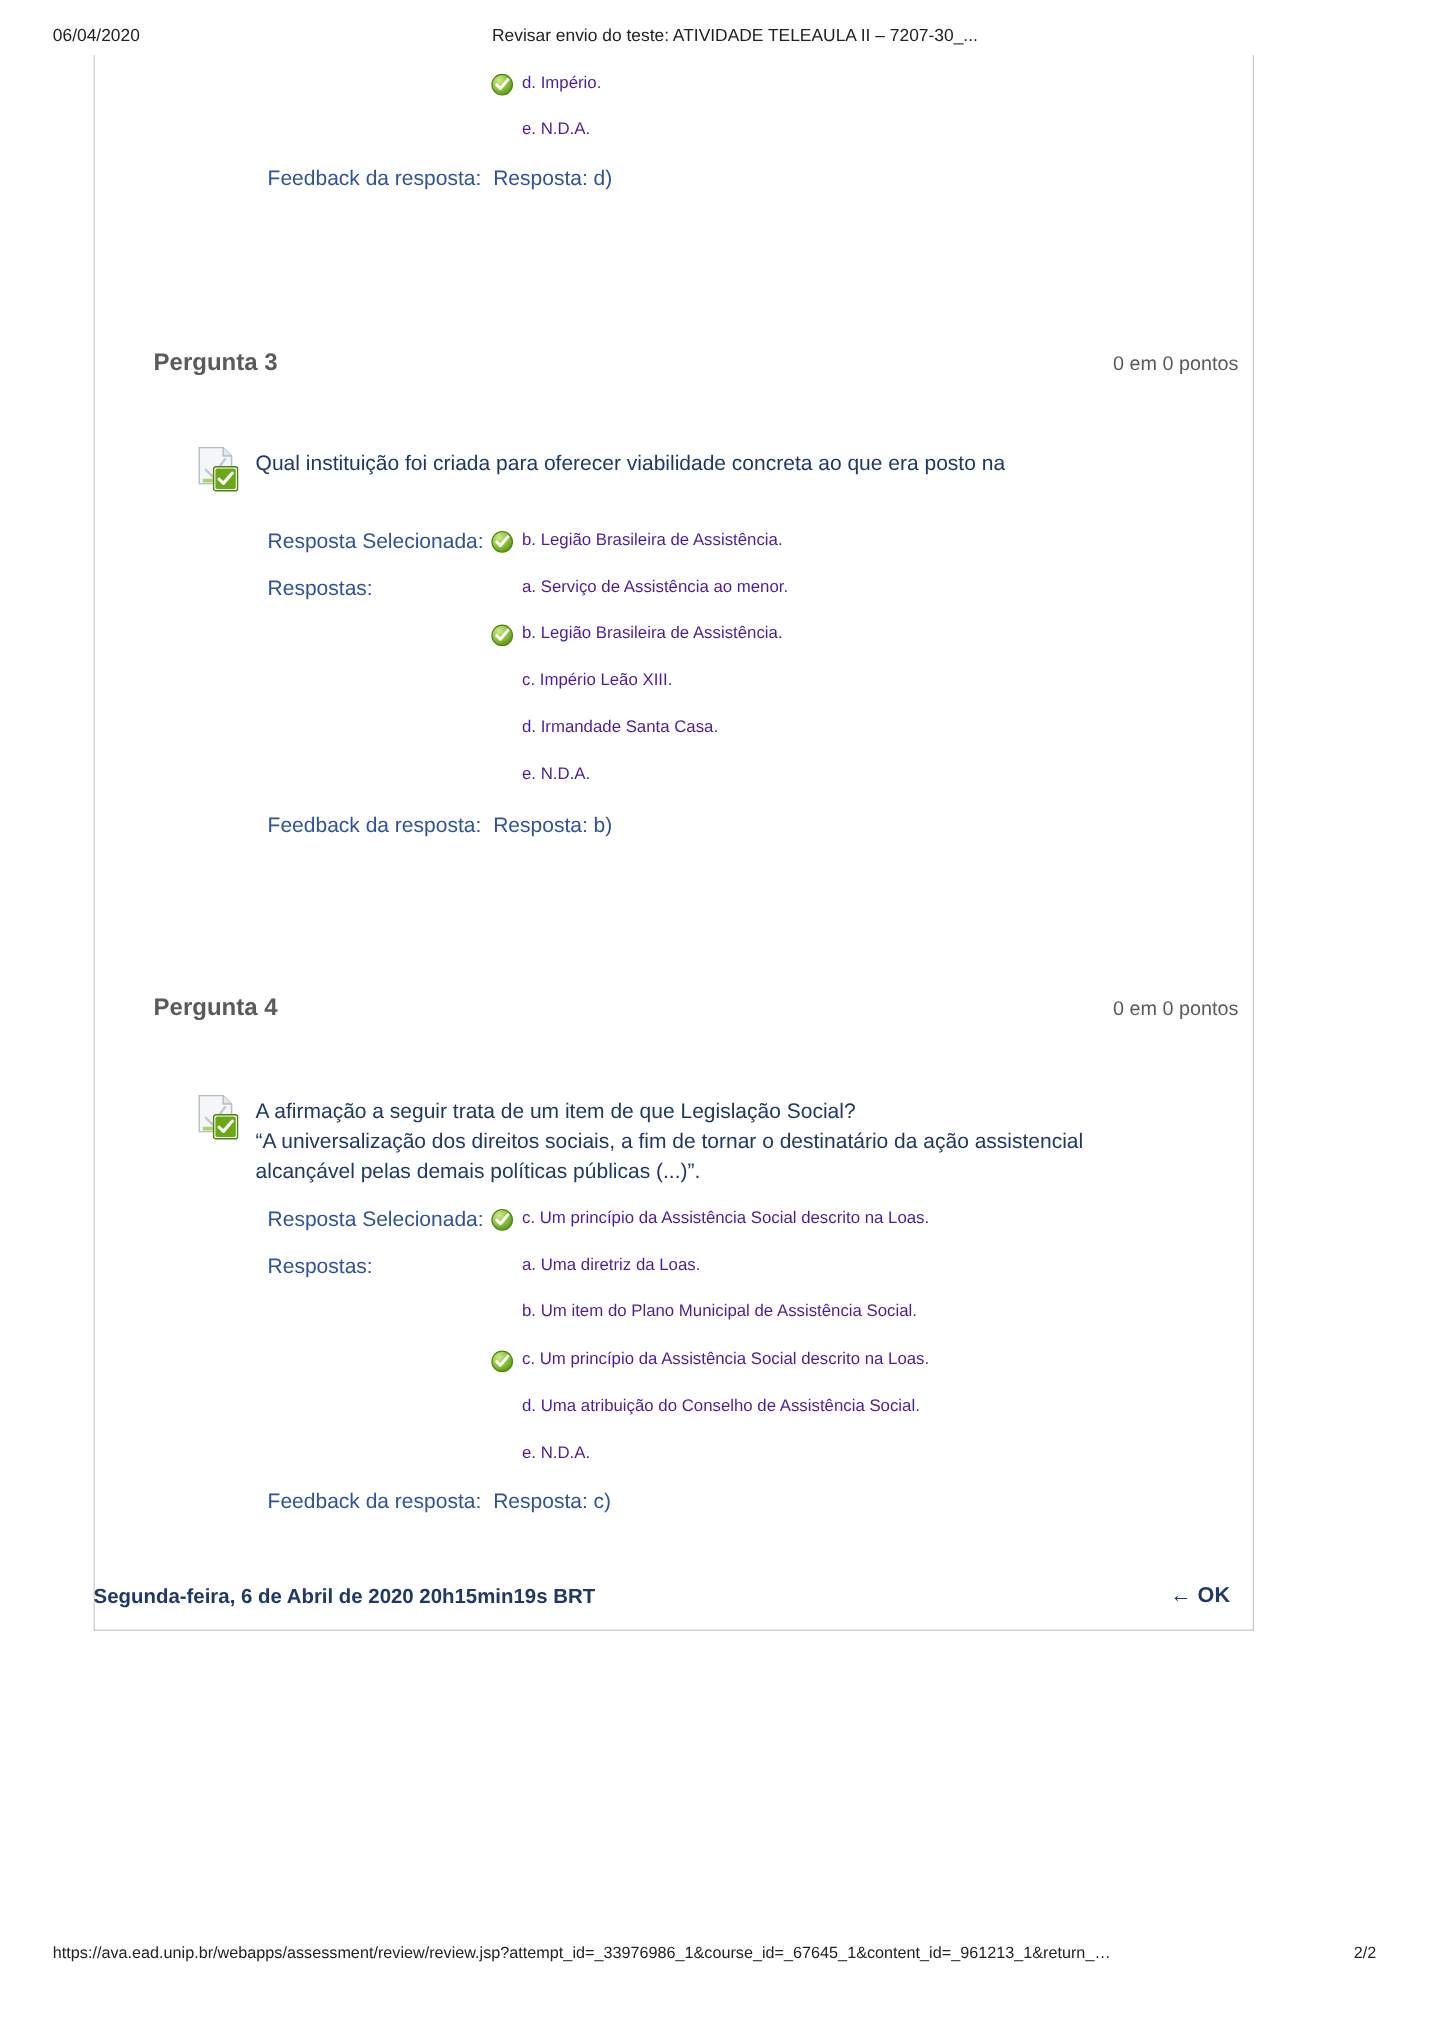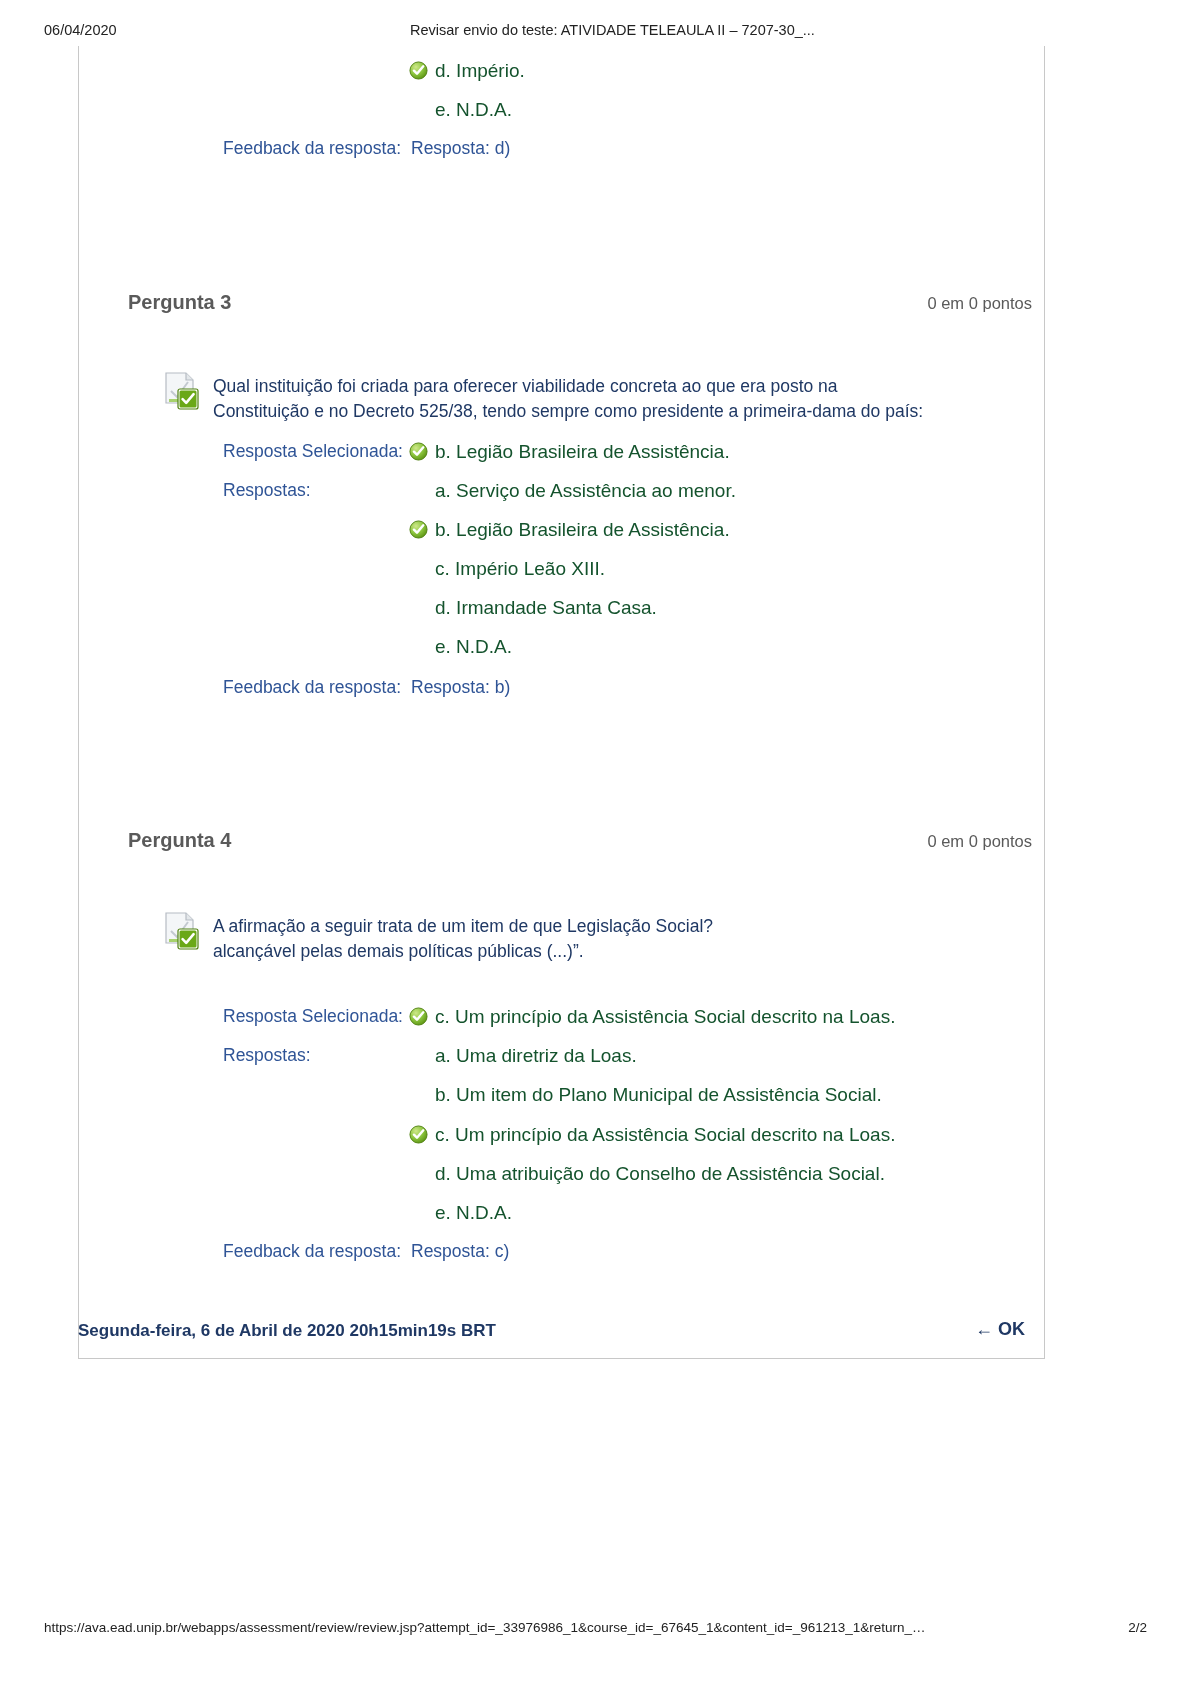--- a/index.html
+++ b/index.html
@@ -122,22 +122,22 @@
     position: absolute;
     left: 14px;
     top: 17px;
     width: 22px;
     height: 22px;
   }
 
   
   .ans-line {
     position: absolute;
-    font-size: 19px;
-    color: #14532d;
+    font-size: 14px;
+    color: #4c1d95;
     white-space: nowrap;
   }
   .ans-text { margin-left: 0; }
 
   .bullet-ok {
     position: absolute;
     width: 19px;
     height: 19px;
     margin-left: -26px;
     margin-top: 1px;
@@ -252,21 +252,20 @@
         <svg viewBox="0 0 22 22" width="22" height="22">
           <rect x="1" y="1" width="20" height="20" rx="2" fill="#ffffff" stroke="#4f8110" stroke-width="1.2"></rect>
           <rect x="2.5" y="2.5" width="17" height="17" rx="1.5" fill="#6aa818"></rect>
           <path d="M5.6 11.2 L9.2 14.8 L16.6 6.2" fill="none" stroke="#ffffff" stroke-width="2.6" stroke-linecap="round" stroke-linejoin="round"></path>
         </svg>
       </span>
     </div>
 
     <div class="stem" style="top:328px;">
       <span class="stem-line">Qual instituição foi criada para oferecer viabilidade concreta ao que era posto na</span>
-      <span class="stem-line">Constituição e no Decreto 525/38, tendo sempre como presidente a primeira-dama do país:</span>
     </div>
 
     <div class="label-col" style="left:145px; top:395px;">Resposta Selecionada:</div>
     <div class="ans-line" style="left:357px; top:395px;">
       <span class="bullet-ok">
         <svg viewBox="0 0 20 20" width="19" height="19">
           <circle cx="10" cy="10" r="9" fill="url(#gbal)" stroke="#4f8110" stroke-width="1"></circle>
           <path d="M5.2 10.2 L8.4 13.4 L15 5.6" fill="none" stroke="#ffffff" stroke-width="2.6" stroke-linecap="round" stroke-linejoin="round"></path>
         </svg>
       </span>
@@ -325,20 +324,21 @@
         <svg viewBox="0 0 22 22" width="22" height="22">
           <rect x="1" y="1" width="20" height="20" rx="2" fill="#ffffff" stroke="#4f8110" stroke-width="1.2"></rect>
           <rect x="2.5" y="2.5" width="17" height="17" rx="1.5" fill="#6aa818"></rect>
           <path d="M5.6 11.2 L9.2 14.8 L16.6 6.2" fill="none" stroke="#ffffff" stroke-width="2.6" stroke-linecap="round" stroke-linejoin="round"></path>
         </svg>
       </span>
     </div>
 
     <div class="stem" style="top:868px;">
       <span class="stem-line">A afirmação a seguir trata de um item de que Legislação Social?</span>
+      <span class="stem-line">“A universalização dos direitos sociais, a fim de tornar o destinatário da ação assistencial</span>
       <span class="stem-line">alcançável pelas demais políticas públicas (...)”.</span>
     </div>
 
     <div class="label-col" style="left:145px; top:960px;">Resposta Selecionada:</div>
     <div class="ans-line" style="left:357px; top:960px;">
       <span class="bullet-ok">
         <svg viewBox="0 0 20 20" width="19" height="19">
           <circle cx="10" cy="10" r="9" fill="url(#gbal)" stroke="#4f8110" stroke-width="1"></circle>
           <path d="M5.2 10.2 L8.4 13.4 L15 5.6" fill="none" stroke="#ffffff" stroke-width="2.6" stroke-linecap="round" stroke-linejoin="round"></path>
         </svg>

